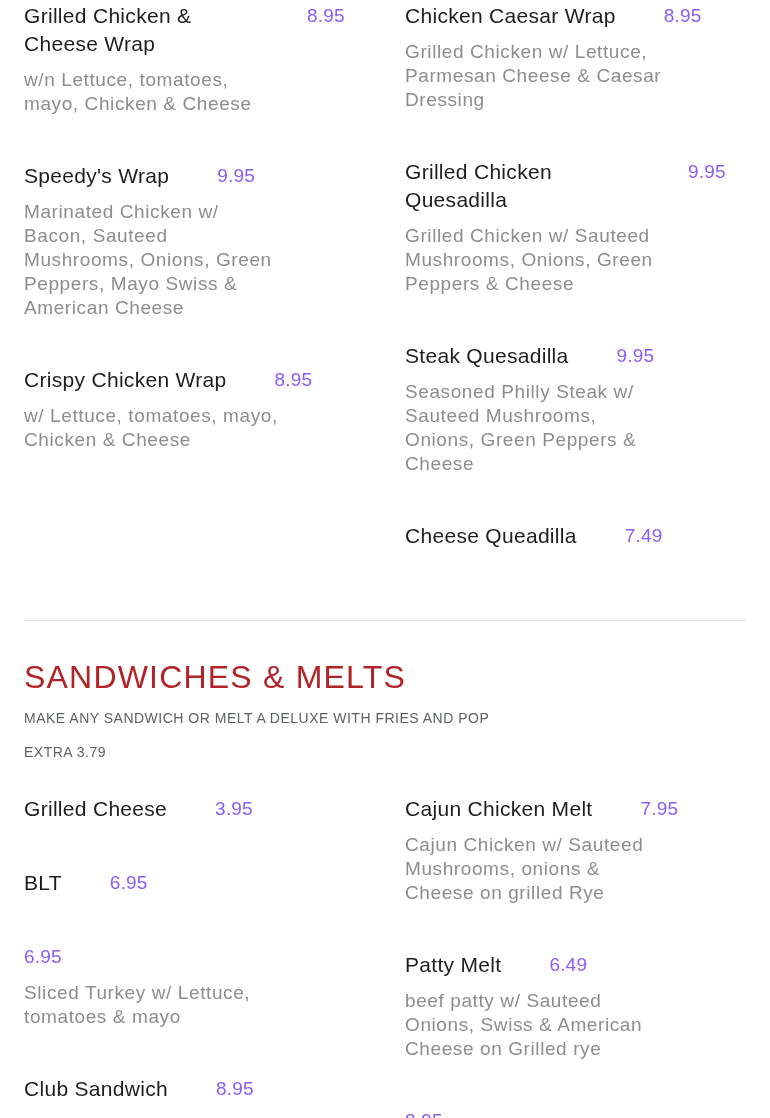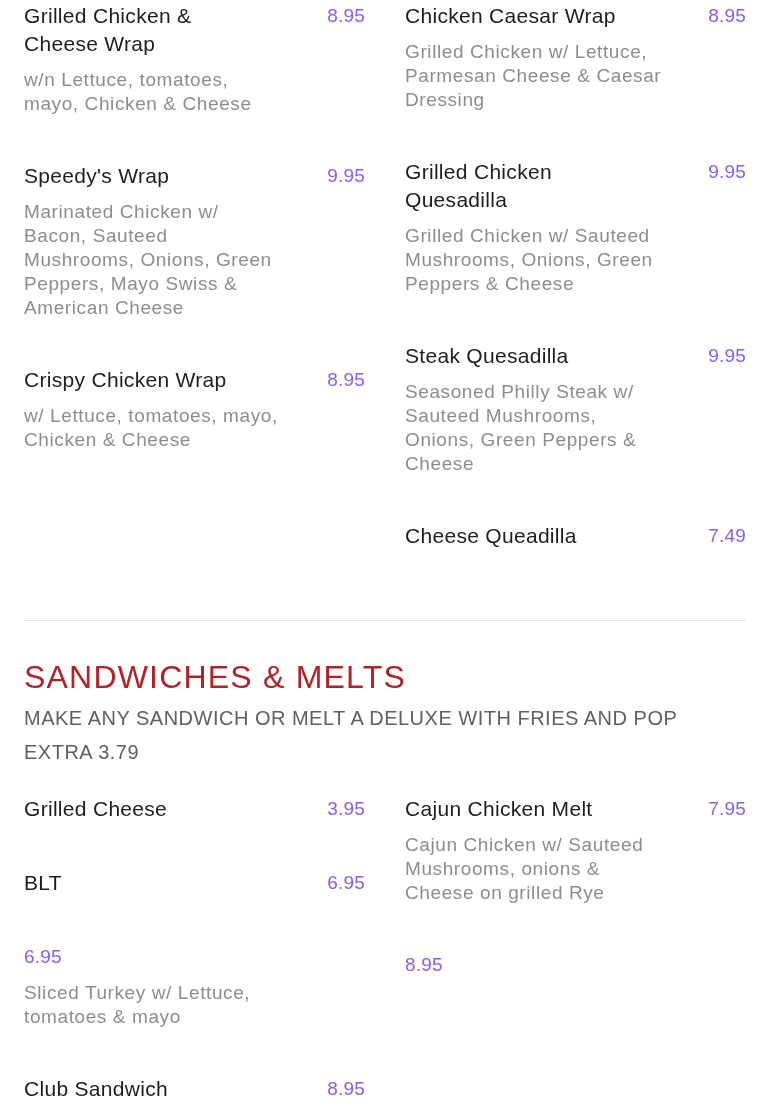--- a/index.html
+++ b/index.html
@@ -16,21 +16,20 @@
   .menu-grid {
     display: grid;
     grid-template-columns: 1fr 1fr;
     column-gap: 40px;
   }
   .col { min-width: 0; }
 
   .menu-item { margin-bottom: 46px; }
   .item-head {
     display: flex;
-    justify-content: space-between;
     align-items: flex-start;
     gap: 48px;
   }
   .item-name {
     margin: 0;
     font-size: 21px;
     line-height: 28px;
     font-weight: 400;
     color: #1e1e1e;
     letter-spacing: 0.3px;
@@ -62,21 +61,21 @@
   .section-heading {
     margin: 0 0 8px 0;
     font-size: 32px;
     line-height: 32px;
     font-weight: 400;
     letter-spacing: 1.2px;
     color: #b22328;
   }
   .section-subtitle {
     margin: 0 0 26px 0;
-    font-size: 20px;
+    font-size: 14px;
     line-height: 34px;
     font-weight: 400;
     letter-spacing: 0.5px;
     color: #5d6163;
   }
   .section-subtitle span { display: block; }
 </style>
 </head>
 <body>
 
@@ -193,20 +192,27 @@
     <div class="col">
 
       <article class="menu-item">
         <div class="item-head">
           <h3 class="item-name">Cajun Chicken Melt</h3>
           <span class="item-price">7.95</span>
         </div>
         <p class="item-desc">Cajun Chicken w/ Sauteed Mushrooms, onions &amp; Cheese on grilled Rye</p>
       </article>
 
+      <article class="menu-item">
+        <div class="item-head">
+          <h3 class="item-name">Patty Melt</h3>
+          <span class="item-price">6.49</span>
+        </div>
+        <p class="item-desc">beef patty w/ Sauteed Onions, Swiss &amp; American Cheese on Grilled rye</p>
+      </article>
 
       <article class="menu-item">
         <div class="item-head">
           <span class="item-price">8.95</span>
         </div>
 
       </article>
 
     </div>
   </section>

